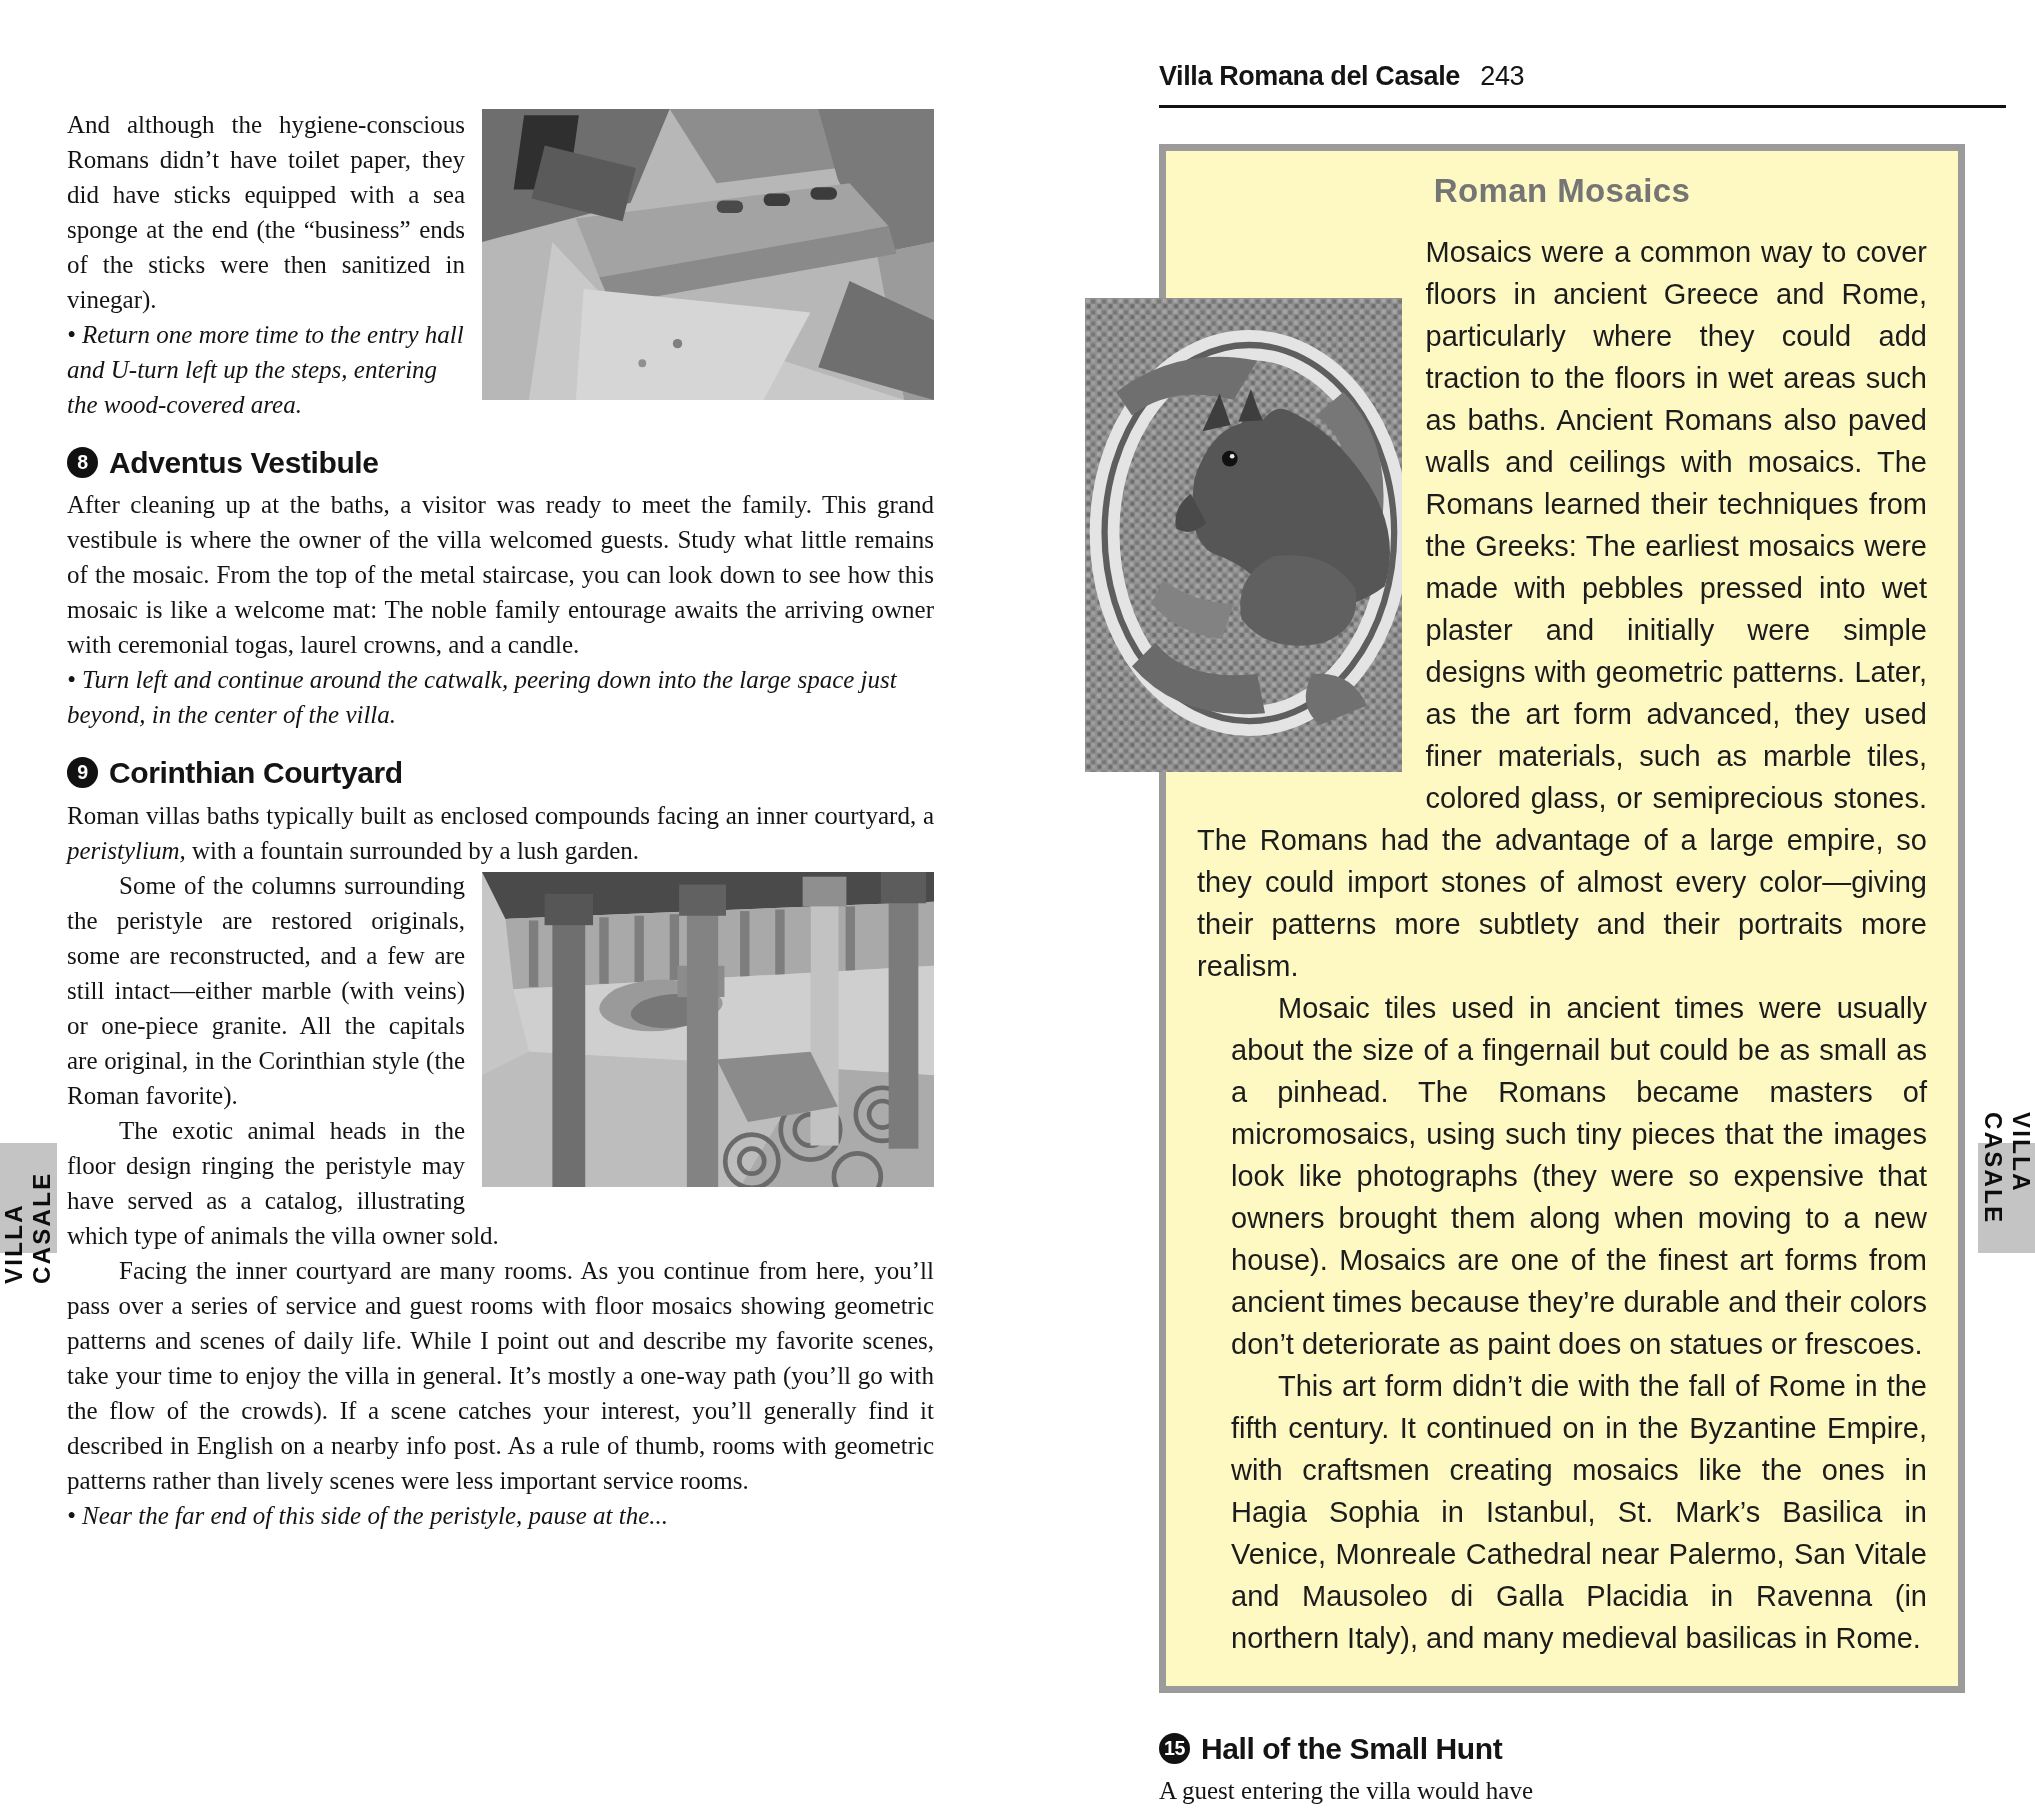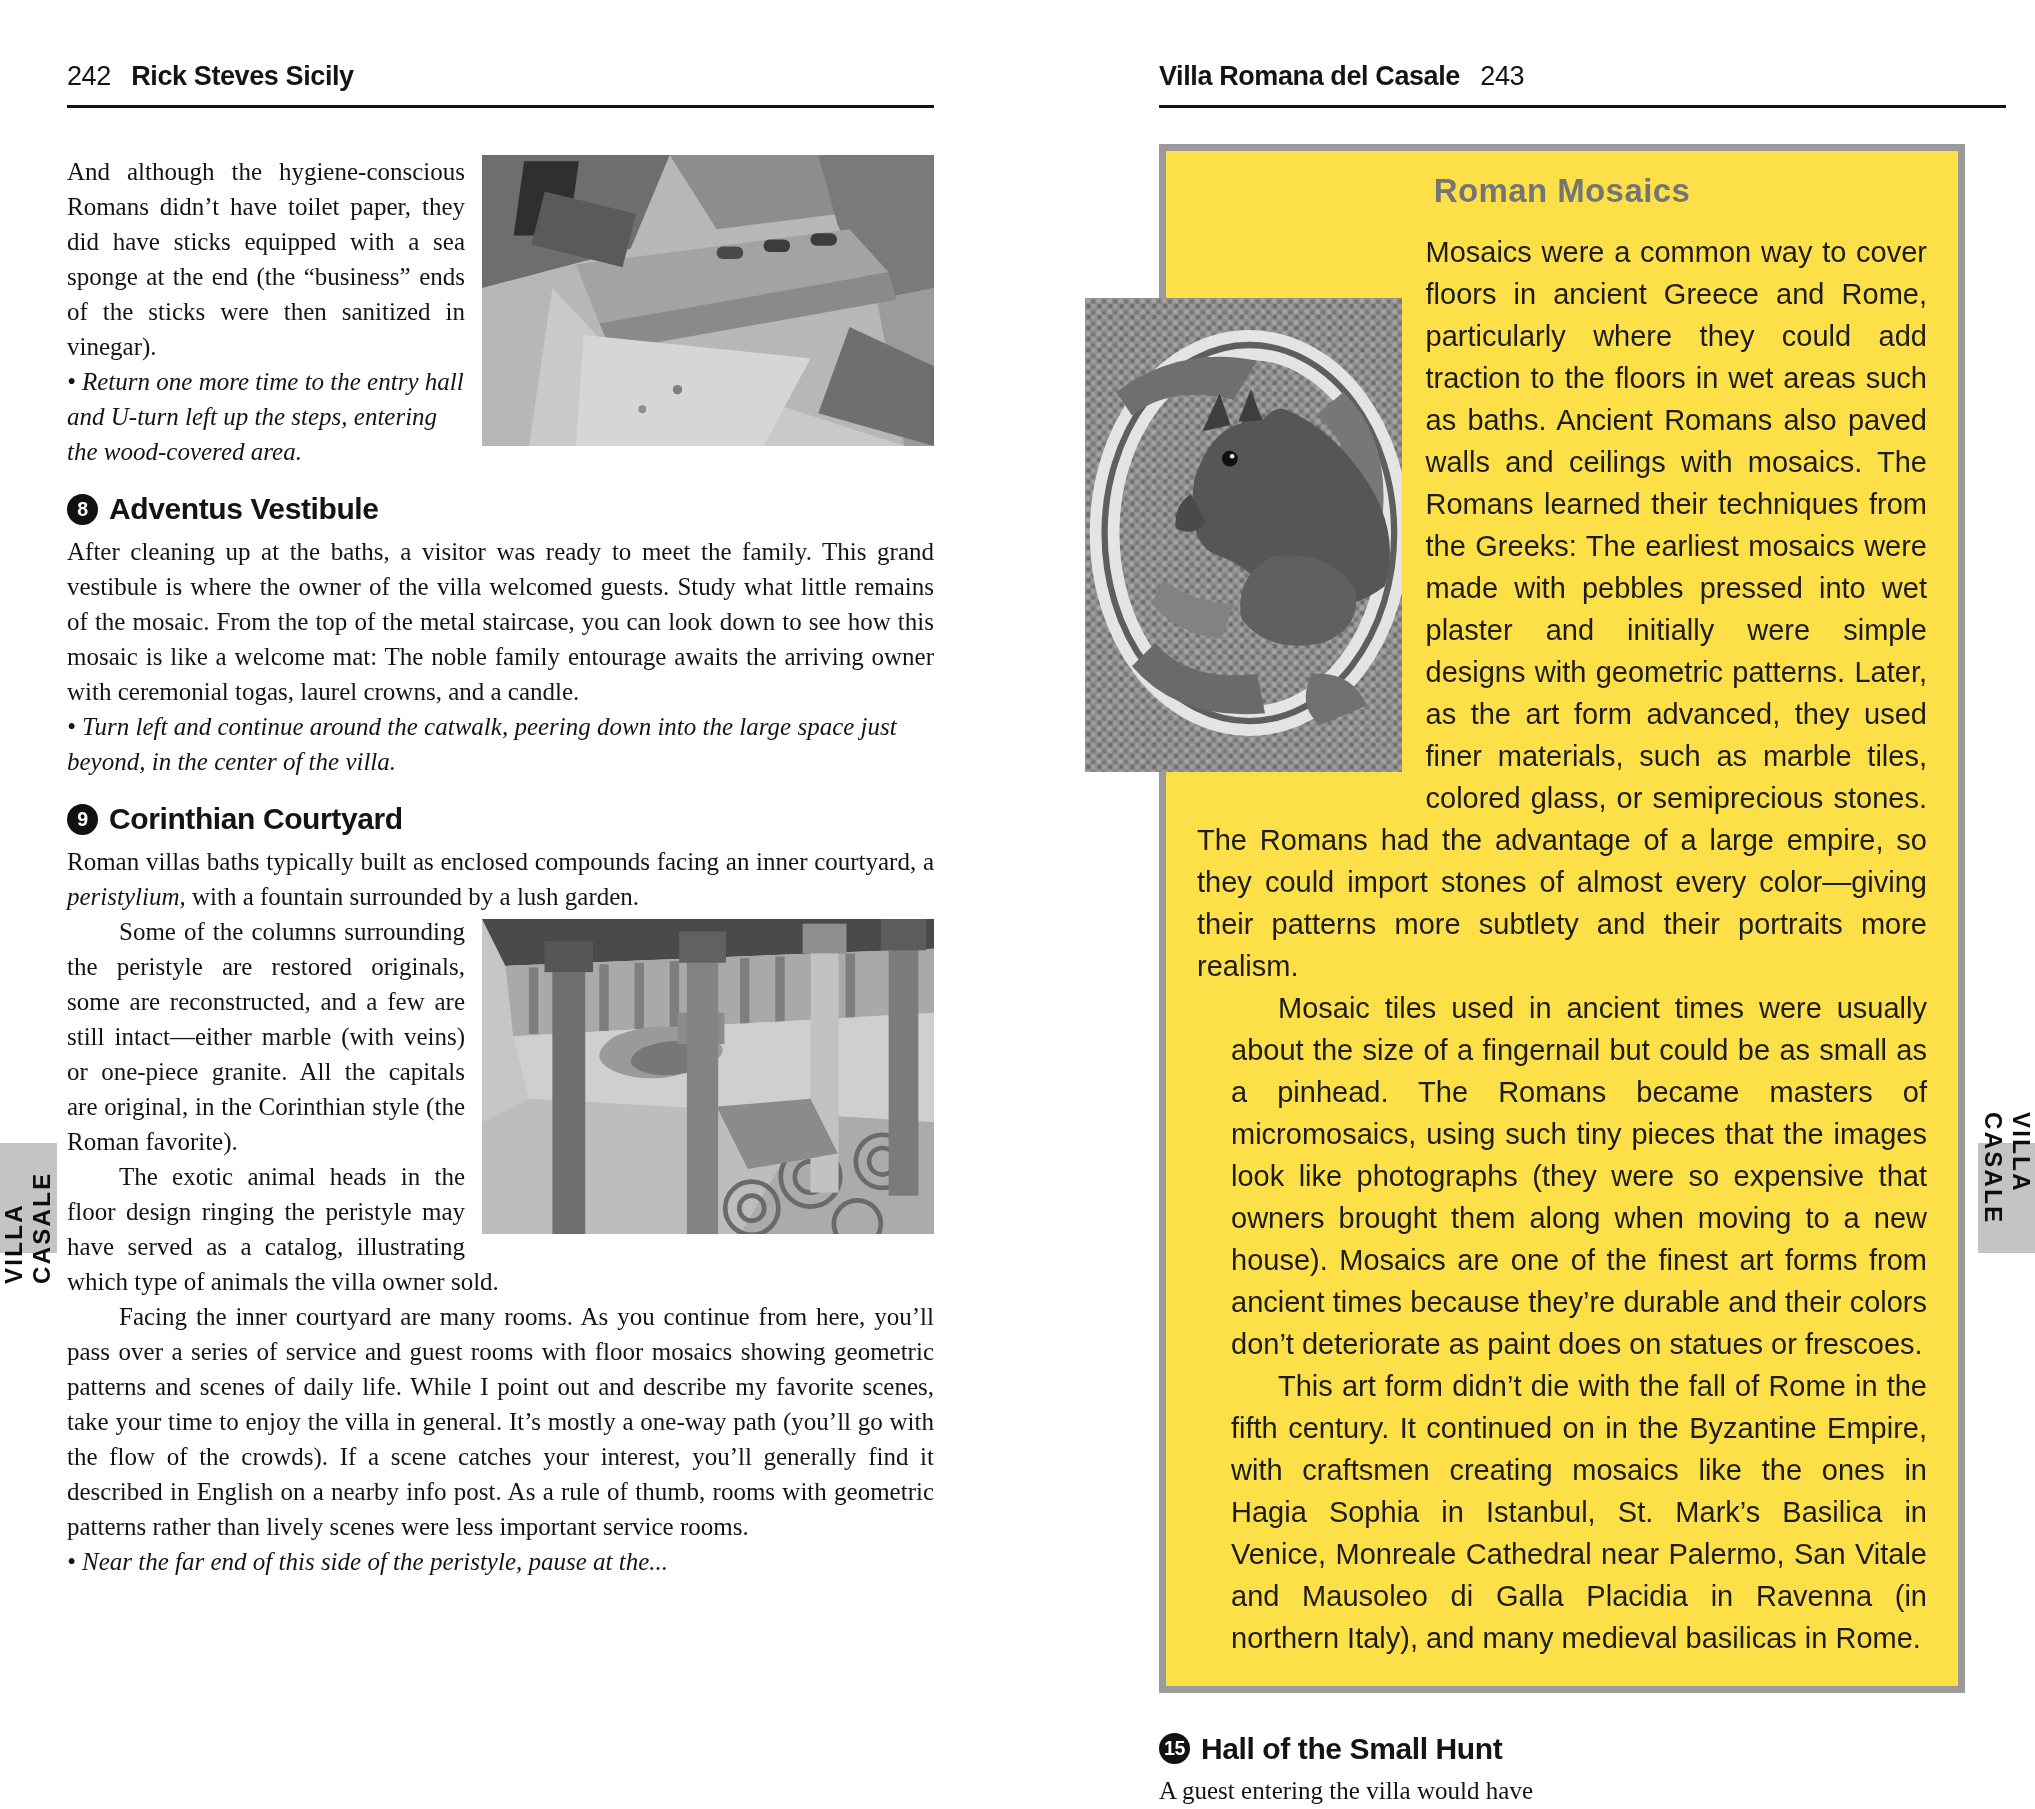--- a/index.html
+++ b/index.html
@@ -43,21 +43,21 @@
   
   figure{margin:0;padding:0;line-height:0;}
   .fig-right1{float:right;width:452px;height:291px;margin:1.6px 0 11px 17px;}
   .fig-right2{float:right;width:452px;height:315px;margin:4.7px 0 11px 17px;}
   .fig-hunt{float:right;width:454px;height:352px;margin:72px 0 12.5px 19px;}
   .fig-horse{float:left;width:317px;height:474px;margin:67px 23.5px 9.4px -112px;}
   figure svg{width:100%;height:100%;display:block;}
 
   
   .sidebar-box{
-    margin-top:36px;margin-right:41px;border:7.8px solid #9b9b9b;background:#fde047;
+    margin-top:36px;margin-right:41px;border:7.8px solid #9b9b9b;background:#fef9c3;
     padding:14px 31px 27px 31px;
   }
   .sidebar-title{
     font-family:"Liberation Sans",sans-serif;font-weight:bold;color:#757575;
     font-size:33px;text-align:center;margin:7.8px 0 20.4px 0;letter-spacing:0.4px;
   }
   .sidebar-flow{
     font-family:Liberation Sans, sans-serif;font-size:29px;line-height:42px;
     text-align:justify;color:#1c1c1c;
   }
@@ -79,24 +79,20 @@
   .tab-text.left span{transform:rotate(180deg);}
   .tab-text.right{left:1981px;}
 
   .ital{font-style:italic;}
 </style>
 </head>
 <body>
 
 <div class="page page-left">
 
-  <div class="running-header">
-    <span class="rh-num">242</span>
-    <span class="rh-title">Rick Steves Sicily</span>
-  </div>
 
   <div class="flow">
 
     <figure class="fig-right1">
       <svg viewBox="0 0 578 372" preserveAspectRatio="none">
         <rect width="578" height="372" fill="#b7b7b7"></rect>
         <polygon points="0,0 240,0 190,120 0,170" fill="#6e6e6e"></polygon>
         <rect x="55" y="8" width="70" height="95" fill="#2f2f2f" transform="skewX(-8)"></rect>
         <polygon points="240,0 578,0 578,60 300,95" fill="#8d8d8d"></polygon>
         <polygon points="430,0 578,0 578,170 505,185 455,90" fill="#7a7a7a"></polygon>

